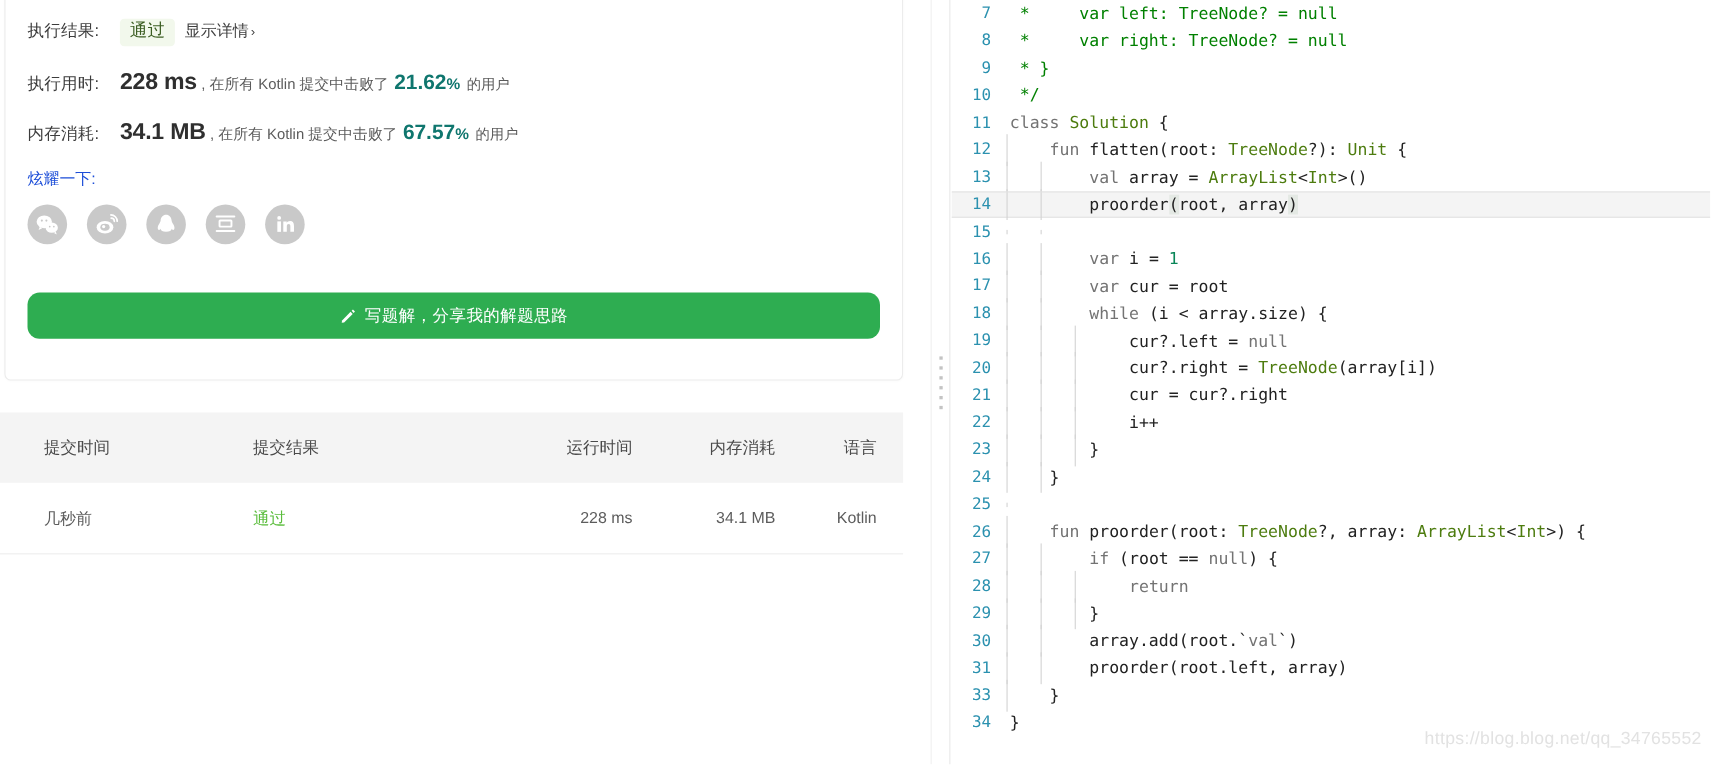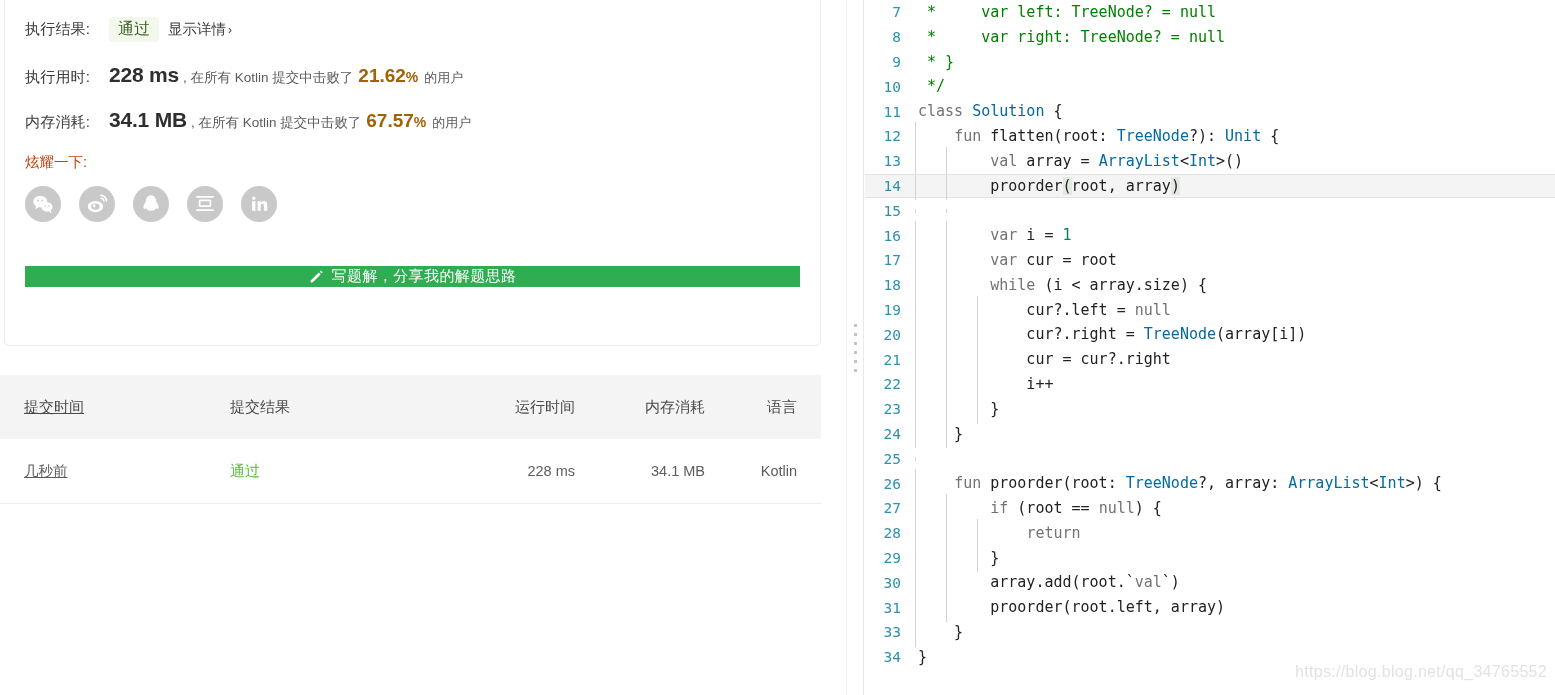--- a/index.html
+++ b/index.html
@@ -71,49 +71,49 @@
     letter-spacing: -0.2px;
   }
   .metric-tail {
     font-size: 13.5px;
     color: #5b5b5b;
     margin-left: 4px;
   }
   .metric-pct {
     font-size: 19px;
     font-weight: bold;
-    color: #a16207;
+    color: #0f766e;
     margin: 0 3px 0 5px;
   }
   .metric-pct .sym { font-size: 14px; font-weight: bold; }
   .metric-suffix { font-size: 13px; color: #5b5b5b; margin-left: 3px; }
 
   
   .share-label {
-    font-size: 14.5px; color: #c2410c;
+    font-size: 14.5px; color: #1d4ed8;
     margin: 10px 0 0 0;
   }
   .share-icons {
     display: flex; gap: 18px;
     margin-top: 14px;
   }
   .share-ic {
     width: 36px; height: 36px; border-radius: 50%;
     background: #c9c9c9;
     display: flex; align-items: center; justify-content: center;
     cursor: pointer;
   }
   .share-ic svg { display: block; }
 
   .write-btn {
     position: absolute;
     left: 20px; top: 283px;
-    width: 775px; height: 21px;
+    width: 775px; height: 42px;
     background: #2ead51;
-    border: none; border-radius: 0;
+    border: none; border-radius: 11px;
     color: #ffffff;
     font-size: 15px;
     font-family: "Liberation Sans", "DejaVu Sans", sans-serif;
     cursor: pointer;
     display: flex; align-items: center; justify-content: center;
     letter-spacing: 0.4px;
   }
   .write-btn .pencil { margin-right: 8px; display: inline-flex; }
 
   
@@ -132,21 +132,21 @@
     font-size: 15px; color: #4a4a4a;
   }
   .subs-row {
     display: flex;
     height: 65px;
     align-items: center;
     border-bottom: 1px solid #ededed;
     background: #fff;
   }
   .subs-row .td { font-size: 14.5px; color: #5c5c5c; }
-  .c-time   { width: 230px; padding-left: 24px; text-decoration: underline; }
+  .c-time   { width: 230px; padding-left: 40px; }
   .c-result { width: 190px; }
   .c-run    { width: 155px; text-align: right; }
   .c-mem    { width: 130px; text-align: right; padding-left: 22px; }
   .c-lang   { width: 92px;  text-align: right; }
   .pass-link { color: #5bbd3d; cursor: pointer; font-size: 15px; }
 
   
   #splitter {
     position: absolute;
     left: 846px; top: 0;
@@ -199,21 +199,21 @@
     color: #222222;
     line-height: 24.8px;
   }
   .ind { position: absolute; top: -2px; bottom: -2px; width: 1px; background: #d3d3d3; }
   .ind.i0 { left: 0px; }
   .ind.i1 { left: 31px; }
   .ind.i2 { left: 62px; }
 
   .kw   { color: #737373; }
   .cm   { color: #008000; }
-  .ty   { color: #0369a1; text-align: right; }
+  .ty   { color: #4d7c0f; text-align: right; }
   .num  { color: #098658; }
   .brk  { background: #e4e9e4; }
 
   .watermark {
     position: absolute;
     right: 8px; bottom: 14px;
     font-family: "Liberation Sans", "DejaVu Sans", sans-serif;
     font-size: 16px;
     color: #e2e2e2;
     letter-spacing: 0.3px;

